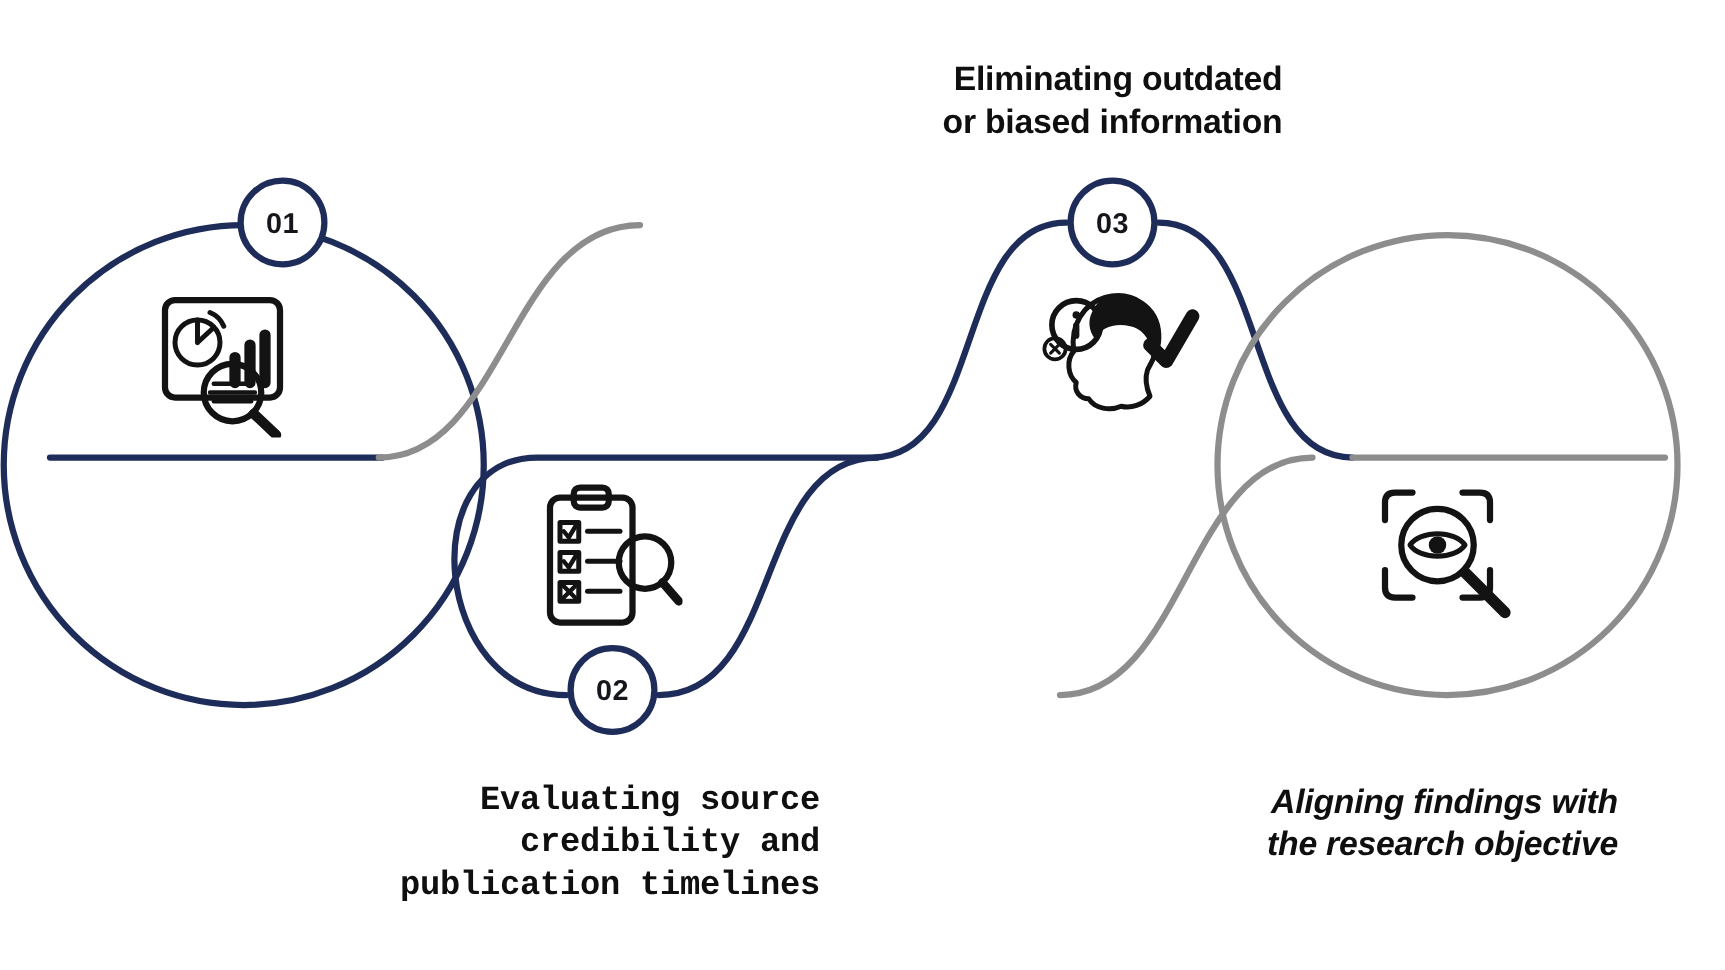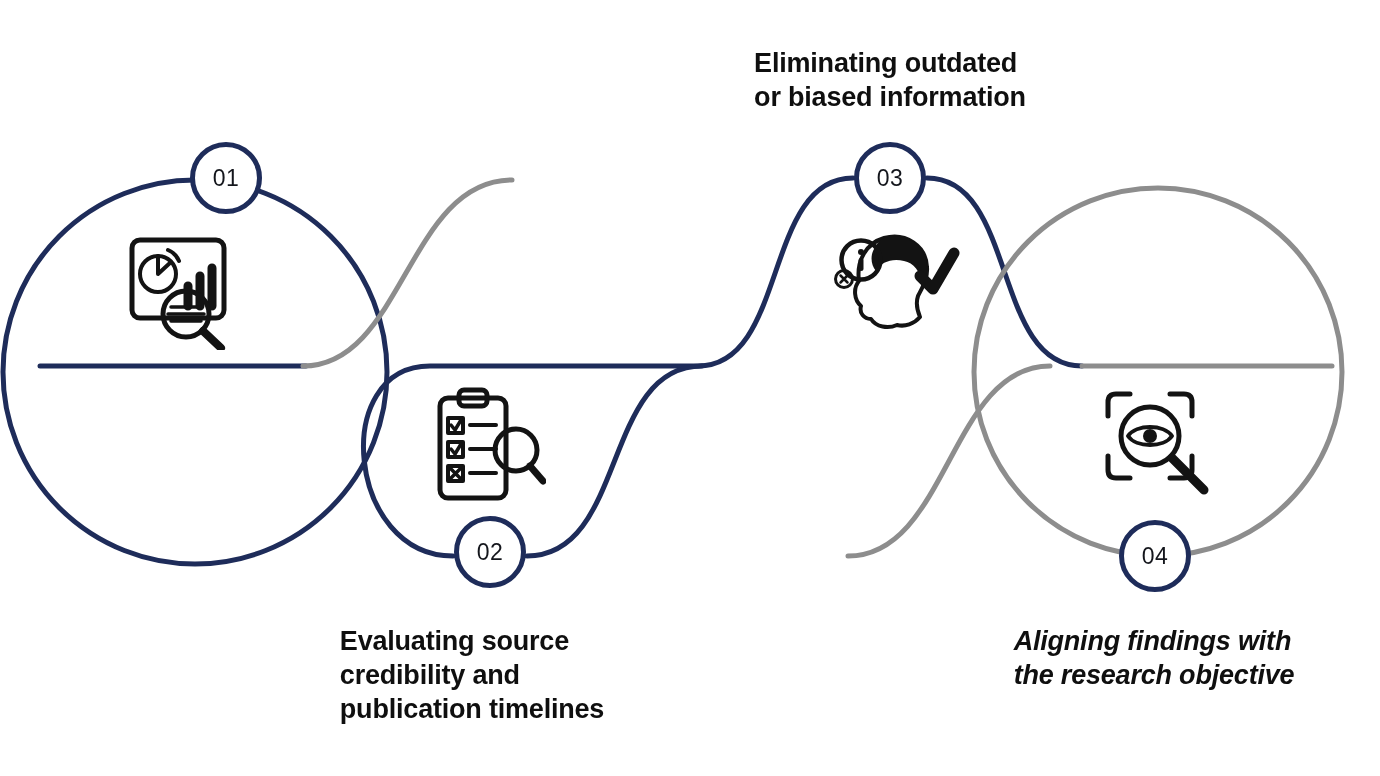--- a/index.html
+++ b/index.html
@@ -24,30 +24,30 @@
     position: absolute;
     z-index: 3;
     width: 62px;
     height: 62px;
     border: 5px solid #1e2c5a;
     border-radius: 50%;
     background: #ffffff;
     display: flex;
     align-items: center;
     justify-content: center;
-    font-weight: 400;
+    font-weight: 700;
     font-size: 23px;
     color: #14161c;
     letter-spacing: 0.5px;
   }
   .label {
     position: absolute;
     z-index: 2;
     transform: translateX(-50%);
-    text-align: left;
+    text-align: right;
     font-weight: 700;
     font-size: 27px;
     line-height: 34px;
     color: #0f0f0f;
     white-space: pre-line;
     letter-spacing: -0.2px;
     width: max-content;
   }
   .icon { position: absolute; z-index: 2; }
   .ink { stroke: #131313; fill: none; stroke-linecap: round; stroke-linejoin: round; }
@@ -71,23 +71,20 @@
   </svg>
 
   <div class="badge" style="left:190px; top:142px;">
     <span>01</span>
   </div>
   <div class="badge" style="left:454px; top:516px;">
     <span>02</span>
   </div>
   <div class="badge" style="left:854px; top:142px;align-items:center;">
     <span>03</span>
-  </div>
-  <div class="badge" style="left:1119px; top:520px;">
-    <span>04</span>
   </div>
 
   <svg class="icon" style="left:122px; top:228px;" width="122" height="122" viewBox="0 0 122 122">
     <g>
       <rect class="ink" x="10" y="12" width="92" height="78" rx="8" stroke-width="5"></rect>
       <circle class="ink" cx="36" cy="46" r="18" stroke-width="4"></circle>
       <path class="ink" d="M 36 46 V 28 M 36 46 L 49 34" stroke-width="4"></path>
       <path class="ink" d="M 46 22 A 20 20 0 0 1 57 33" stroke-width="4"></path>
       <path class="ink" d="M 66 78 V 58 M 78 78 V 48 M 90 78 V 40" stroke-width="9" stroke-linecap="butt"></path>
     </g>
@@ -149,21 +146,21 @@
     <g>
       <circle class="ink" cx="52" cy="52" r="29" fill="#ffffff" stroke-width="5"></circle>
       <path class="ink" d="M 74 74 L 106 106" stroke-width="9"></path>
     </g>
     <g>
       <path class="ink" d="M 30 52 C 38 40 66 40 74 52 C 66 64 38 64 30 52 Z" stroke-width="4"></path>
       <circle class="ink-fill" cx="52" cy="52" r="7"></circle>
     </g>
   </svg>
 
-  <div class="label" style="left:472px; top:624px;">Evaluating source
+  <div class="label" style="left:488px; top:624px;font-family:Liberation Mono, monospace;">Evaluating source
 credibility and
 publication timelines</div>
   <div class="label" style="left:890px; top:46px;">Eliminating outdated
 or biased information</div>
   <div class="label" style="left:1154px; top:624px;font-style:italic;">Aligning findings with
 the research objective</div>
 
 </div>
 
 </body></html>

